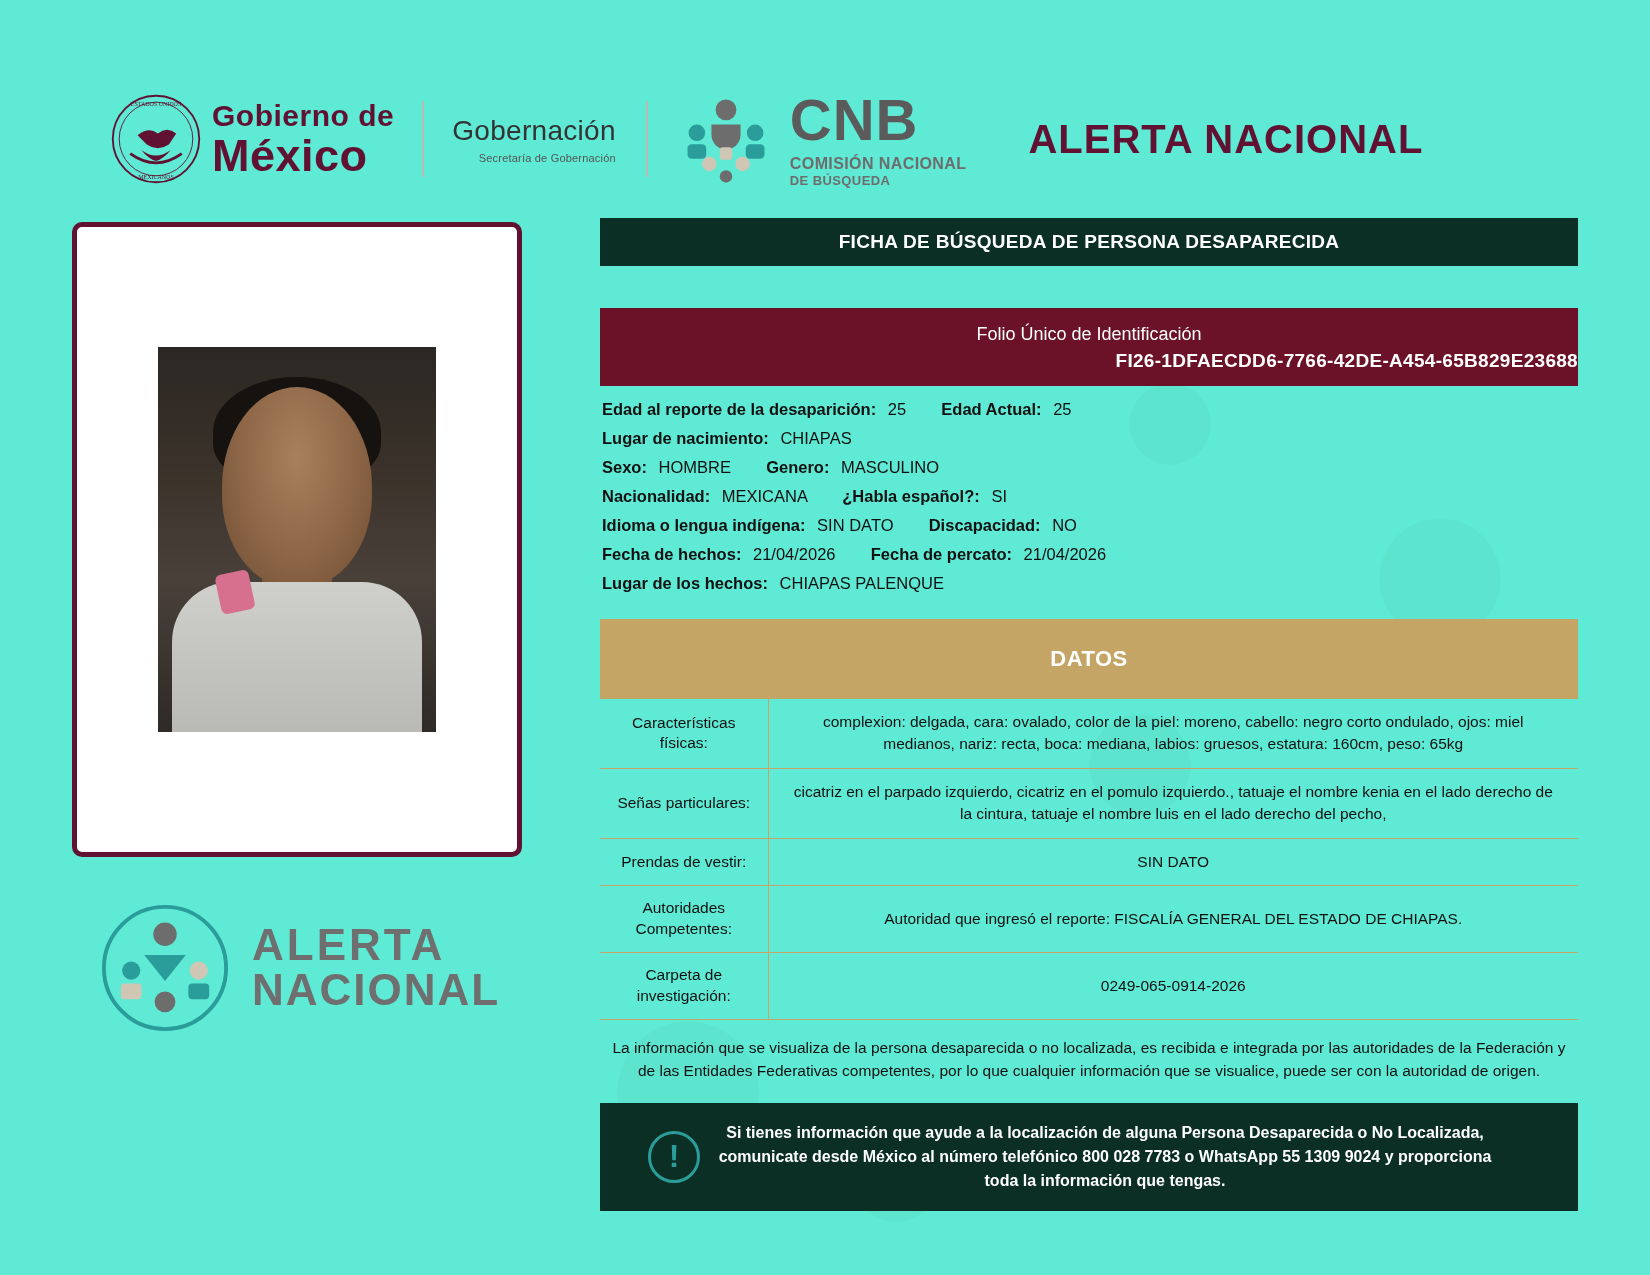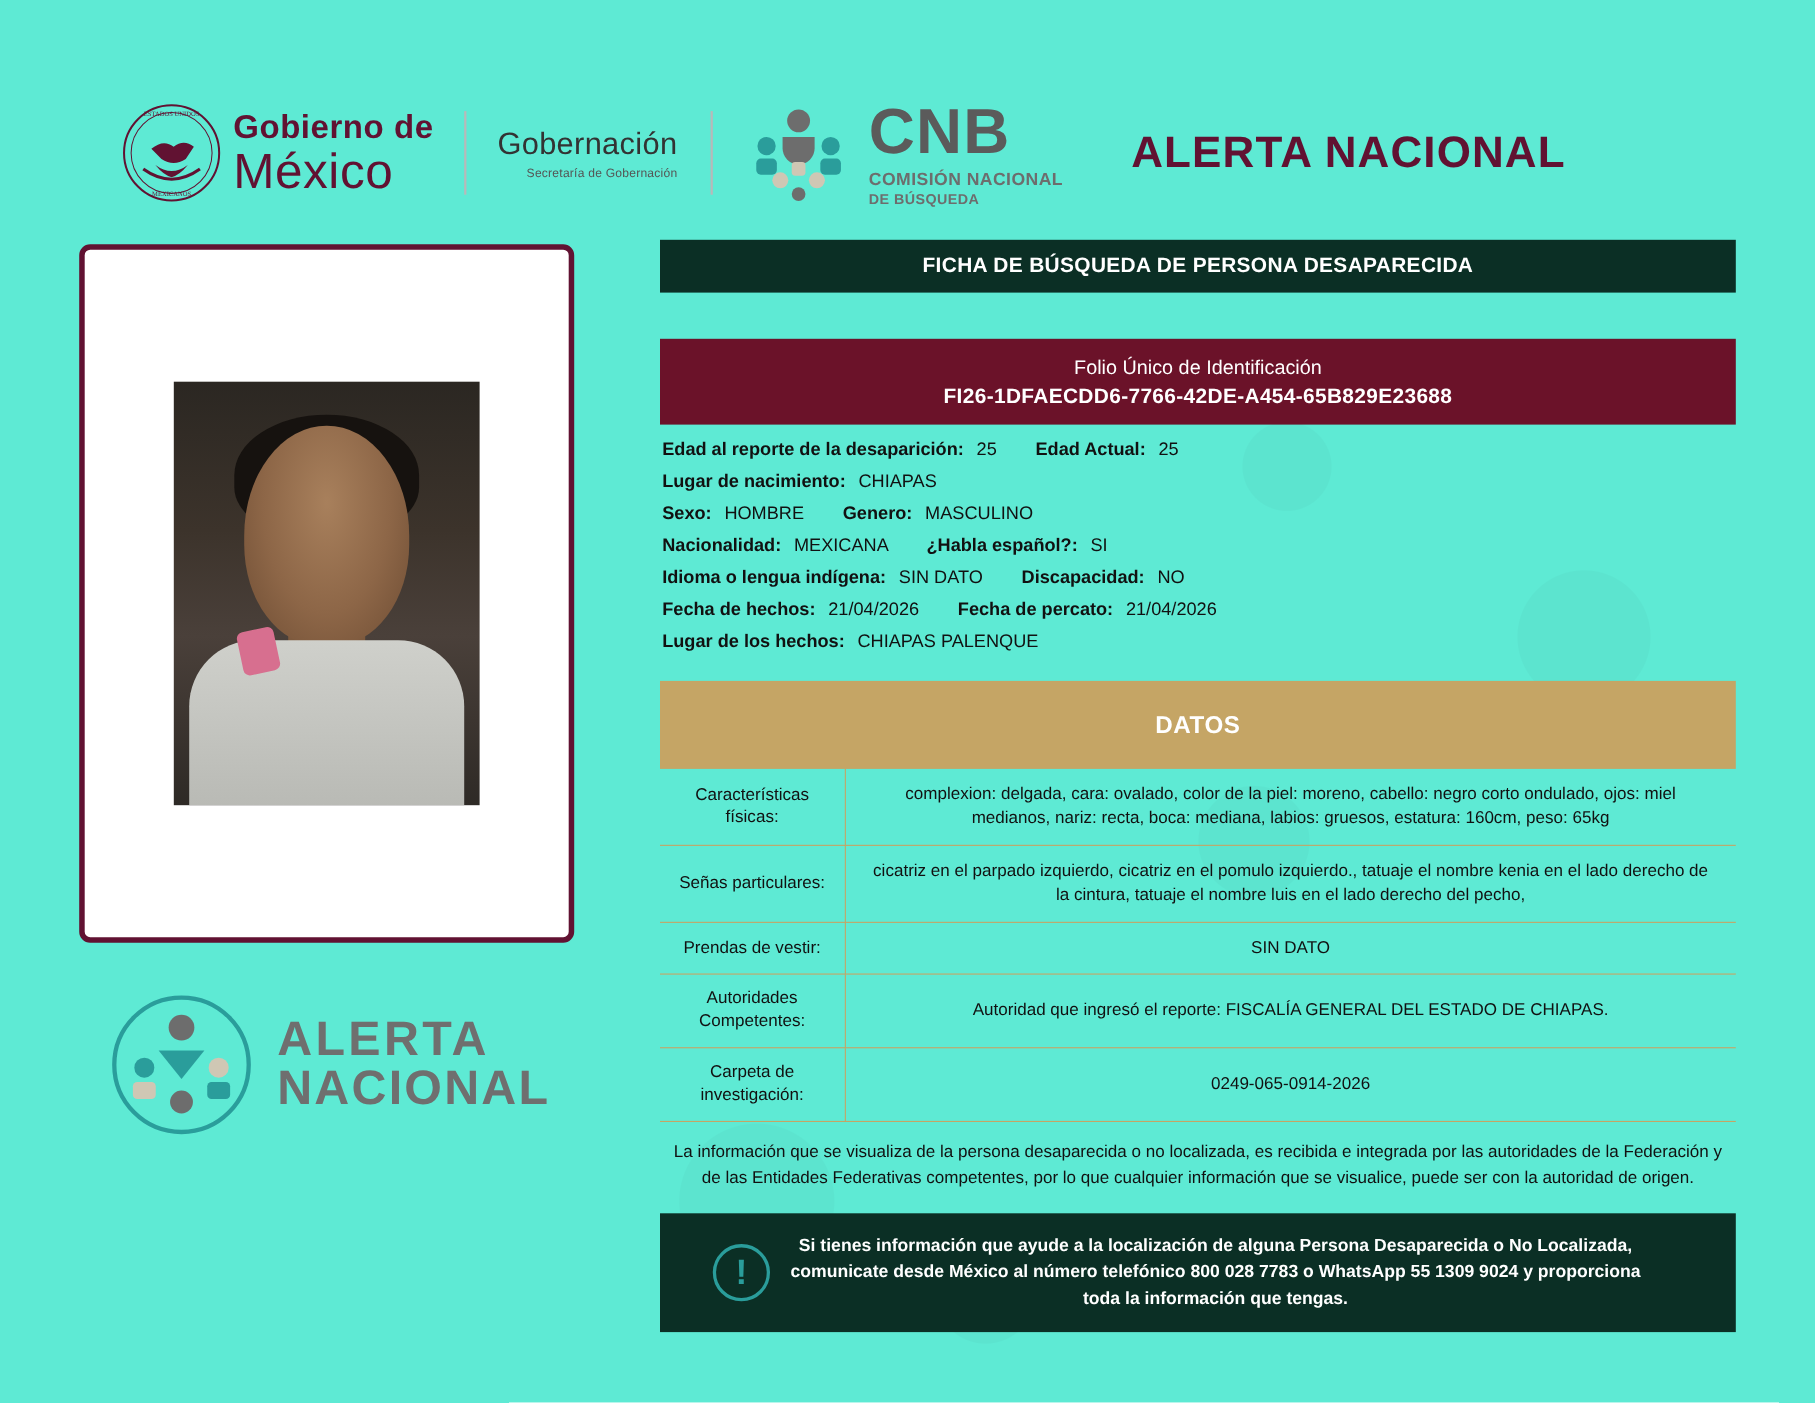--- a/index.html
+++ b/index.html
@@ -47,21 +47,21 @@
     position: relative;
     flex: 0 0 auto;
     margin-right: 10px;
   }
   .eagle svg { display:block; }
   .gob-text { display: flex; flex-direction: column; line-height: 1; }
   .gob-text .l1 {
     font-size: 30px; font-weight: bold; color: #611232; letter-spacing: .5px;
   }
   .gob-text .l2 {
-    font-size: 45px; font-weight: normal; color: #611232; margin-top: 2px; letter-spacing: .5px;
+    font-size: 45px; font-weight: bold; color: #611232; margin-top: 2px; letter-spacing: .5px;
   }
   .vdiv { width: 2px; height: 76px; background: #b9b9b9; margin: 0 28px; }
   .gobernacion { display:flex; flex-direction:column;text-align:right; }
   .gobernacion .g1 { font-size: 28px; color: #333; letter-spacing:.3px;}
   .gobernacion .g2 { font-size: 11px; color: #555; margin-top: 5px; letter-spacing:.2px;}
   .vdiv2 { width: 2px; height: 76px; background: #b9b9b9; margin: 0 26px 0 30px; }
 
   .cnb-block { display: flex; align-items: center; }
   .cnb-logo { width: 104px; height: 104px; margin-right: 12px; }
   .cnb-text { display: flex; flex-direction: column; line-height: 1; }
@@ -174,21 +174,21 @@
   }
   .band-maroon {
     margin-top: 42px;
     background: #6b1229;
     color: #ffffff;
     text-align: center;
     padding: 12px 0 14px;
   }
   .band-maroon .n1 { font-weight: bold; font-size: 19px; letter-spacing: .4px; }
   .band-maroon .n2 { font-size: 18px; margin-top: 4px; }
-  .band-maroon .n3 { font-weight: bold; font-size: 19px; margin-top: 5px; letter-spacing: .3px; }
+  .band-maroon .n3 { font-weight: bold; font-size: 19px; margin-top: 5px; letter-spacing: .3px; text-align: right; }
 
   .facts { padding: 14px 0 6px 2px; }
   .fact-line {
     font-size: 16.5px;
     color: #111;
     margin: 0 0 10px 0;
     white-space: nowrap;
   }
   .fact-line .lab { font-weight: bold; }
   .fact-line .val { margin-left: 7px; }

